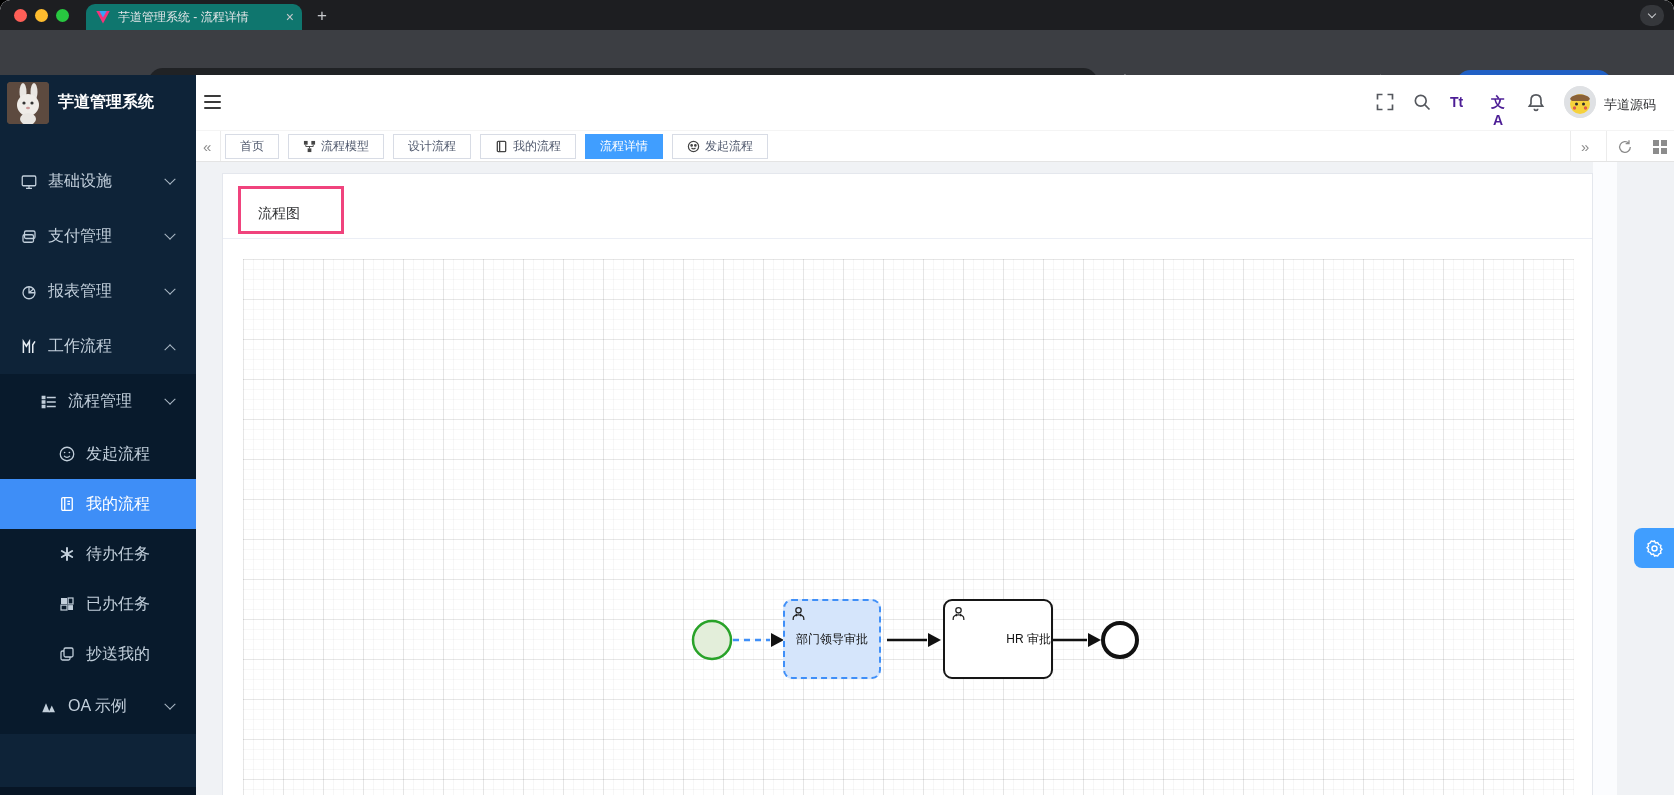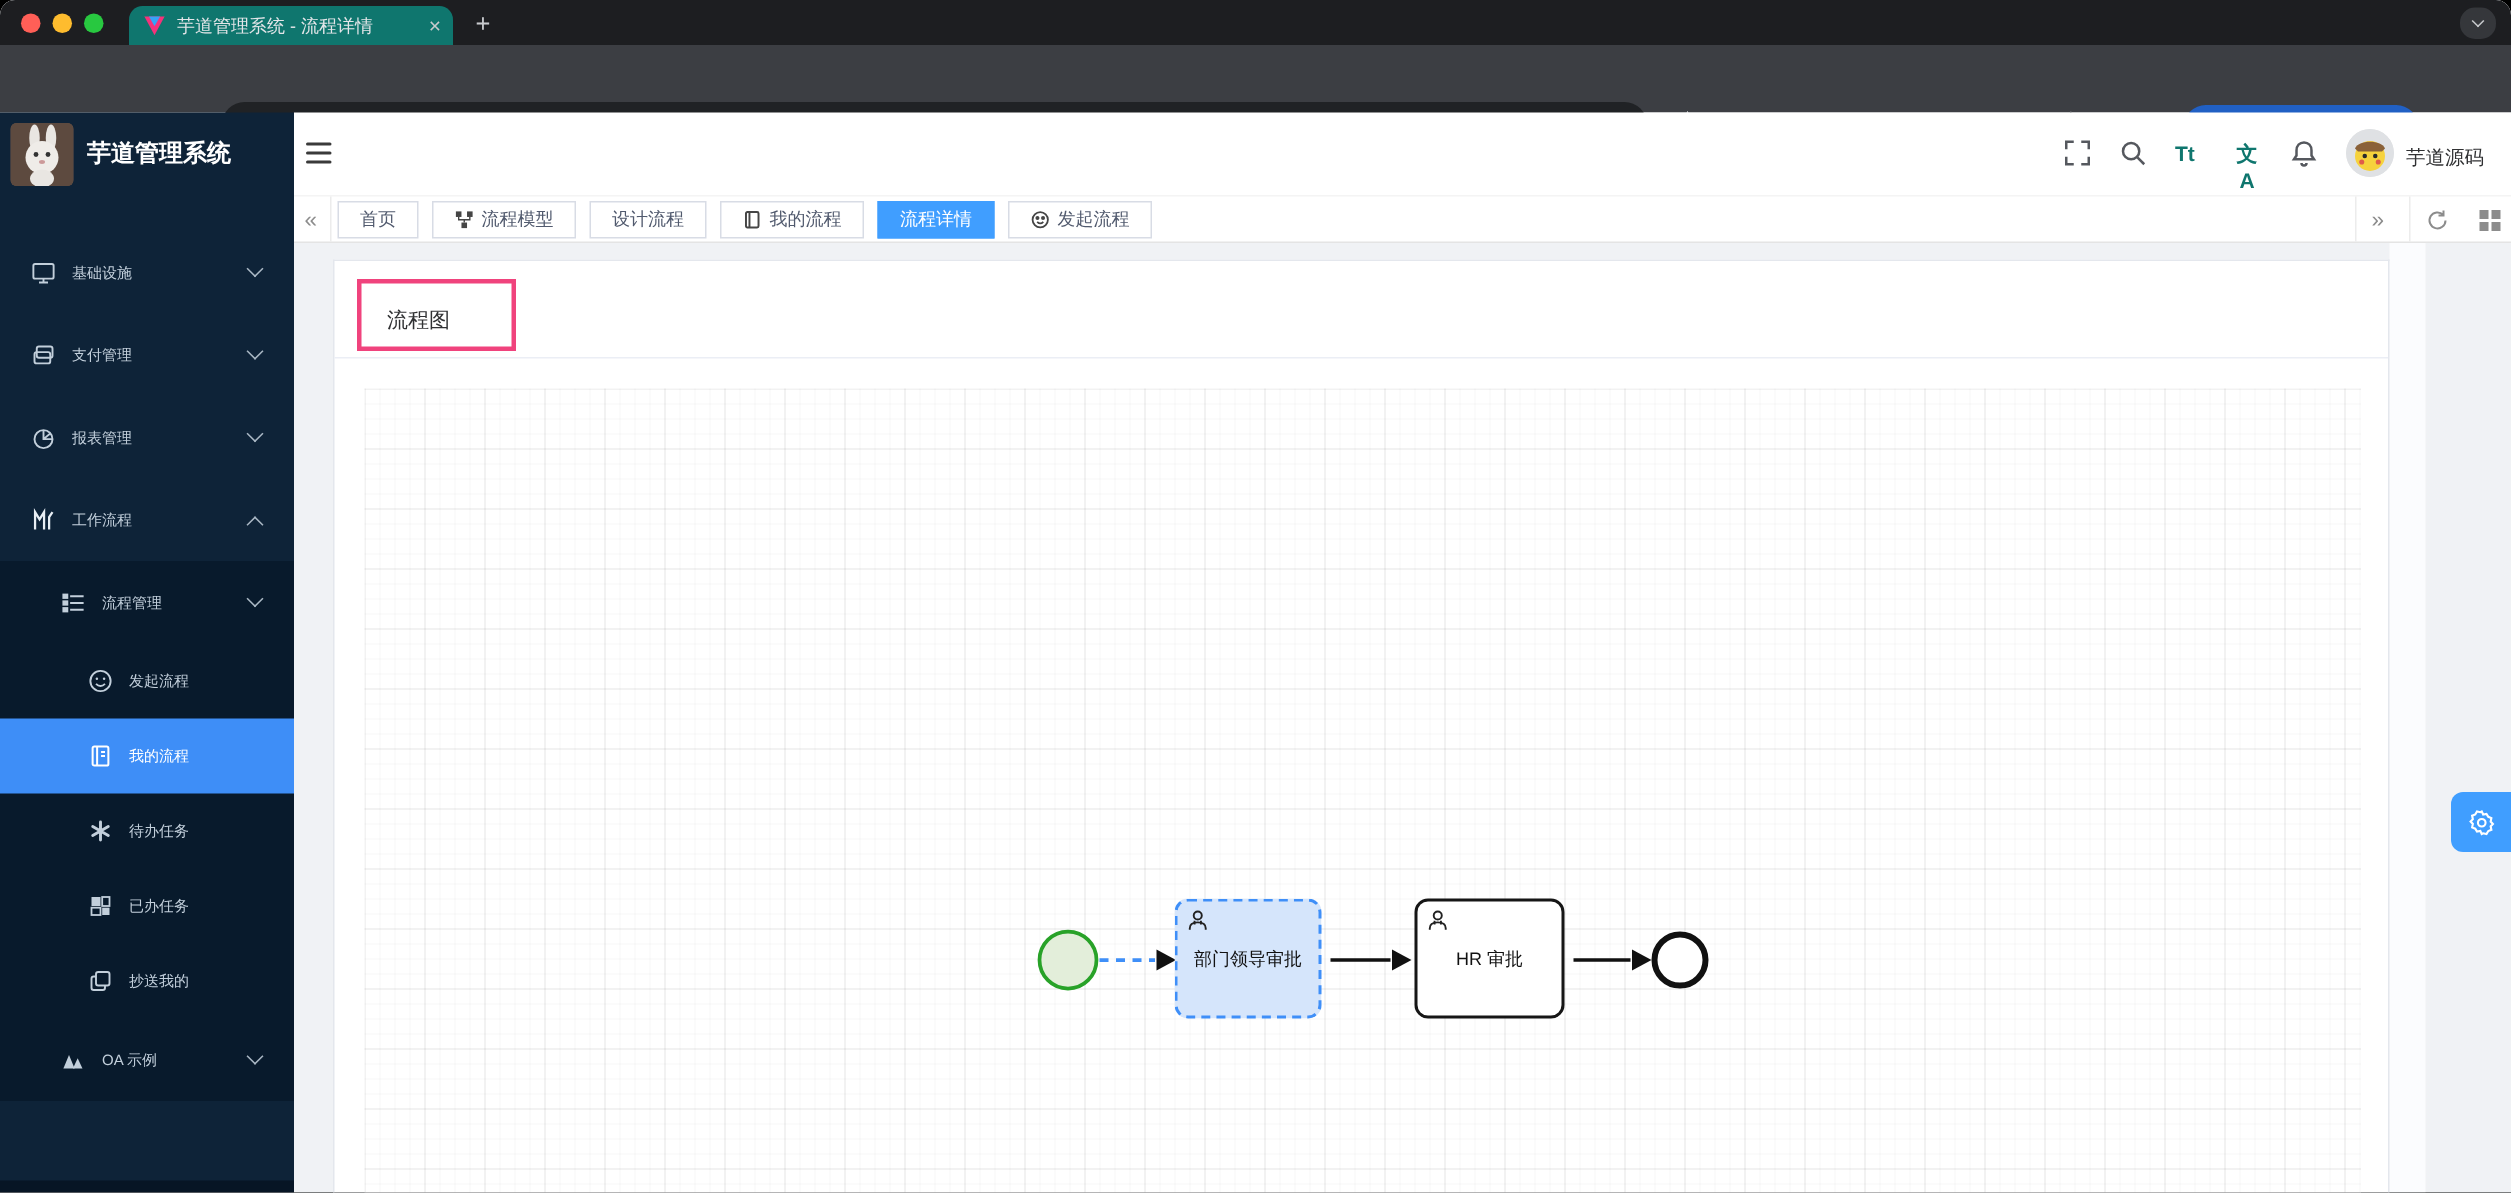--- a/index.html
+++ b/index.html
@@ -37,40 +37,40 @@
   .update-pill{position:absolute;left:1456px;top:40px;height:29px;border-radius:15px;background:#2160c4;color:#fff;
     display:flex;align-items:center;gap:9px;padding:0 10px 0 14px;font-size:12.5px;}
   .vdots{width:3px;height:3px;border-radius:50%;background:#fff;box-shadow:0 -5px 0 #fff,0 5px 0 #fff;margin:0 3px;}
 
   
   .sidebar{position:absolute;left:0;top:75px;width:196px;bottom:0;background:#0e2338;z-index:3;}
   .logo-row{height:55px;display:flex;align-items:center;}
   .logo-img{width:42px;height:42px;margin-left:7px;border-radius:4px;background:#6b5448;overflow:hidden;flex:none;}
   .app-title{color:#fff;font-weight:bold;font-size:16px;margin-left:9px;white-space:nowrap;}
   .menu{position:absolute;top:55px;left:0;right:0;bottom:0;padding-top:24px;display:flex;flex-direction:column;}
-  .mi{display:flex;align-items:center;color:#c2cfdb;font-size:10px;flex:none;cursor:default;}
+  .mi{display:flex;align-items:center;color:#c2cfdb;font-size:16px;flex:none;cursor:default;}
   .mi.l1{height:55px;padding-left:20px;}
   .mi.l2{height:55px;padding-left:40px;}
   .mi.l3{height:50px;padding-left:58px;}
   .micon{width:18px;height:18px;margin-right:10px;flex:none;}
   .micon svg{width:100%;height:100%;}
   .mchev{margin-left:auto;margin-right:22px;width:8px;height:8px;border-right:1.5px solid #aab8c5;border-bottom:1.5px solid #aab8c5;flex:none;}
   .chev-down{transform:rotate(45deg) translate(-2px,-2px);}
   .chev-up{transform:rotate(-135deg) translate(-2px,-2px);}
   .subwrap{background:#081a2c;}
   .mi.active{background:#3e8ef7;color:#fff;}
   .bottom-strip{position:absolute;left:0;bottom:0;width:100%;height:8px;background:#071525;}
 
   
   .appheader{position:absolute;left:196px;top:75px;right:0;height:55px;background:#fff;z-index:2;}
   .hamburger{position:absolute;left:8px;top:20px;width:17px;height:14px;display:flex;flex-direction:column;justify-content:space-between;}
   .hamburger i{height:2px;background:#3a3a3a;border-radius:1px;}
   .hic{position:absolute;top:17px;width:20px;height:20px;color:#55585e;}
   .hic svg{width:100%;height:100%;}
-  .hic-text{font-size:14px;color:#0f766e;font-weight:bold;top:19px;}
+  .hic-text{font-size:14px;color:#4c1d95;font-weight:bold;top:19px;}
   .avatar{position:absolute;left:1368px;top:11px;width:32px;height:32px;border-radius:50%;background:#e3e4e6;overflow:hidden;}
   .avatar svg{width:100%;height:100%;}
   .uname{position:absolute;left:1408px;top:21px;font-size:13px;color:#303133;white-space:nowrap;}
 
   
   .tagsbar{position:absolute;left:196px;top:130px;right:0;height:32px;background:#fff;
     border-top:1px solid #f4f4f4;border-bottom:1px solid #e4e4e4;z-index:2;}
   .tchev{position:absolute;top:8px;font-size:15px;color:#8c8c8c;line-height:16px;}
   .tsep{position:absolute;top:0;width:1px;height:100%;background:#ececec;}
   .tabs{position:absolute;left:29px;top:3px;display:flex;gap:9px;}
@@ -93,21 +93,21 @@
     background-image:
       linear-gradient(rgba(0,0,0,0.07) 1px,transparent 1px),
       linear-gradient(90deg,rgba(0,0,0,0.07) 1px,transparent 1px),
       linear-gradient(rgba(0,0,0,0.032) 1px,transparent 1px),
       linear-gradient(90deg,rgba(0,0,0,0.032) 1px,transparent 1px);
     background-size:40px 40px,40px 40px,10px 10px,10px 10px;}
   .diagram-svg{position:absolute;left:0;top:0;}
   .task{position:absolute;width:98px;height:80px;border-radius:9px;display:flex;align-items:center;justify-content:center;
     font-size:12px;color:#111;}
   .task-1{left:540px;top:340px;background:#d5e5fb;border:2px dashed #3f8ff8;}
-  .task-2{left:700px;top:340px;width:100px;background:#fff;border:2px solid #161616;}
+  .task-2{left:700px;top:340px;width:110px;background:#fff;border:2px solid #161616;justify-content:flex-end;}
   .uicon{position:absolute;left:5px;top:4px;width:17px;height:17px;color:#222;}
   .uicon svg{width:100%;height:100%;}
 
   .gear-fab{position:absolute;left:1634px;top:528px;width:40px;height:40px;background:#409eff;border-radius:8px 0 0 8px;
     display:flex;align-items:center;justify-content:center;color:#fff;z-index:4;cursor:pointer;}
   .gear-fab svg{width:19px;height:19px;}
 </style>
 </head>
 <body>
 

